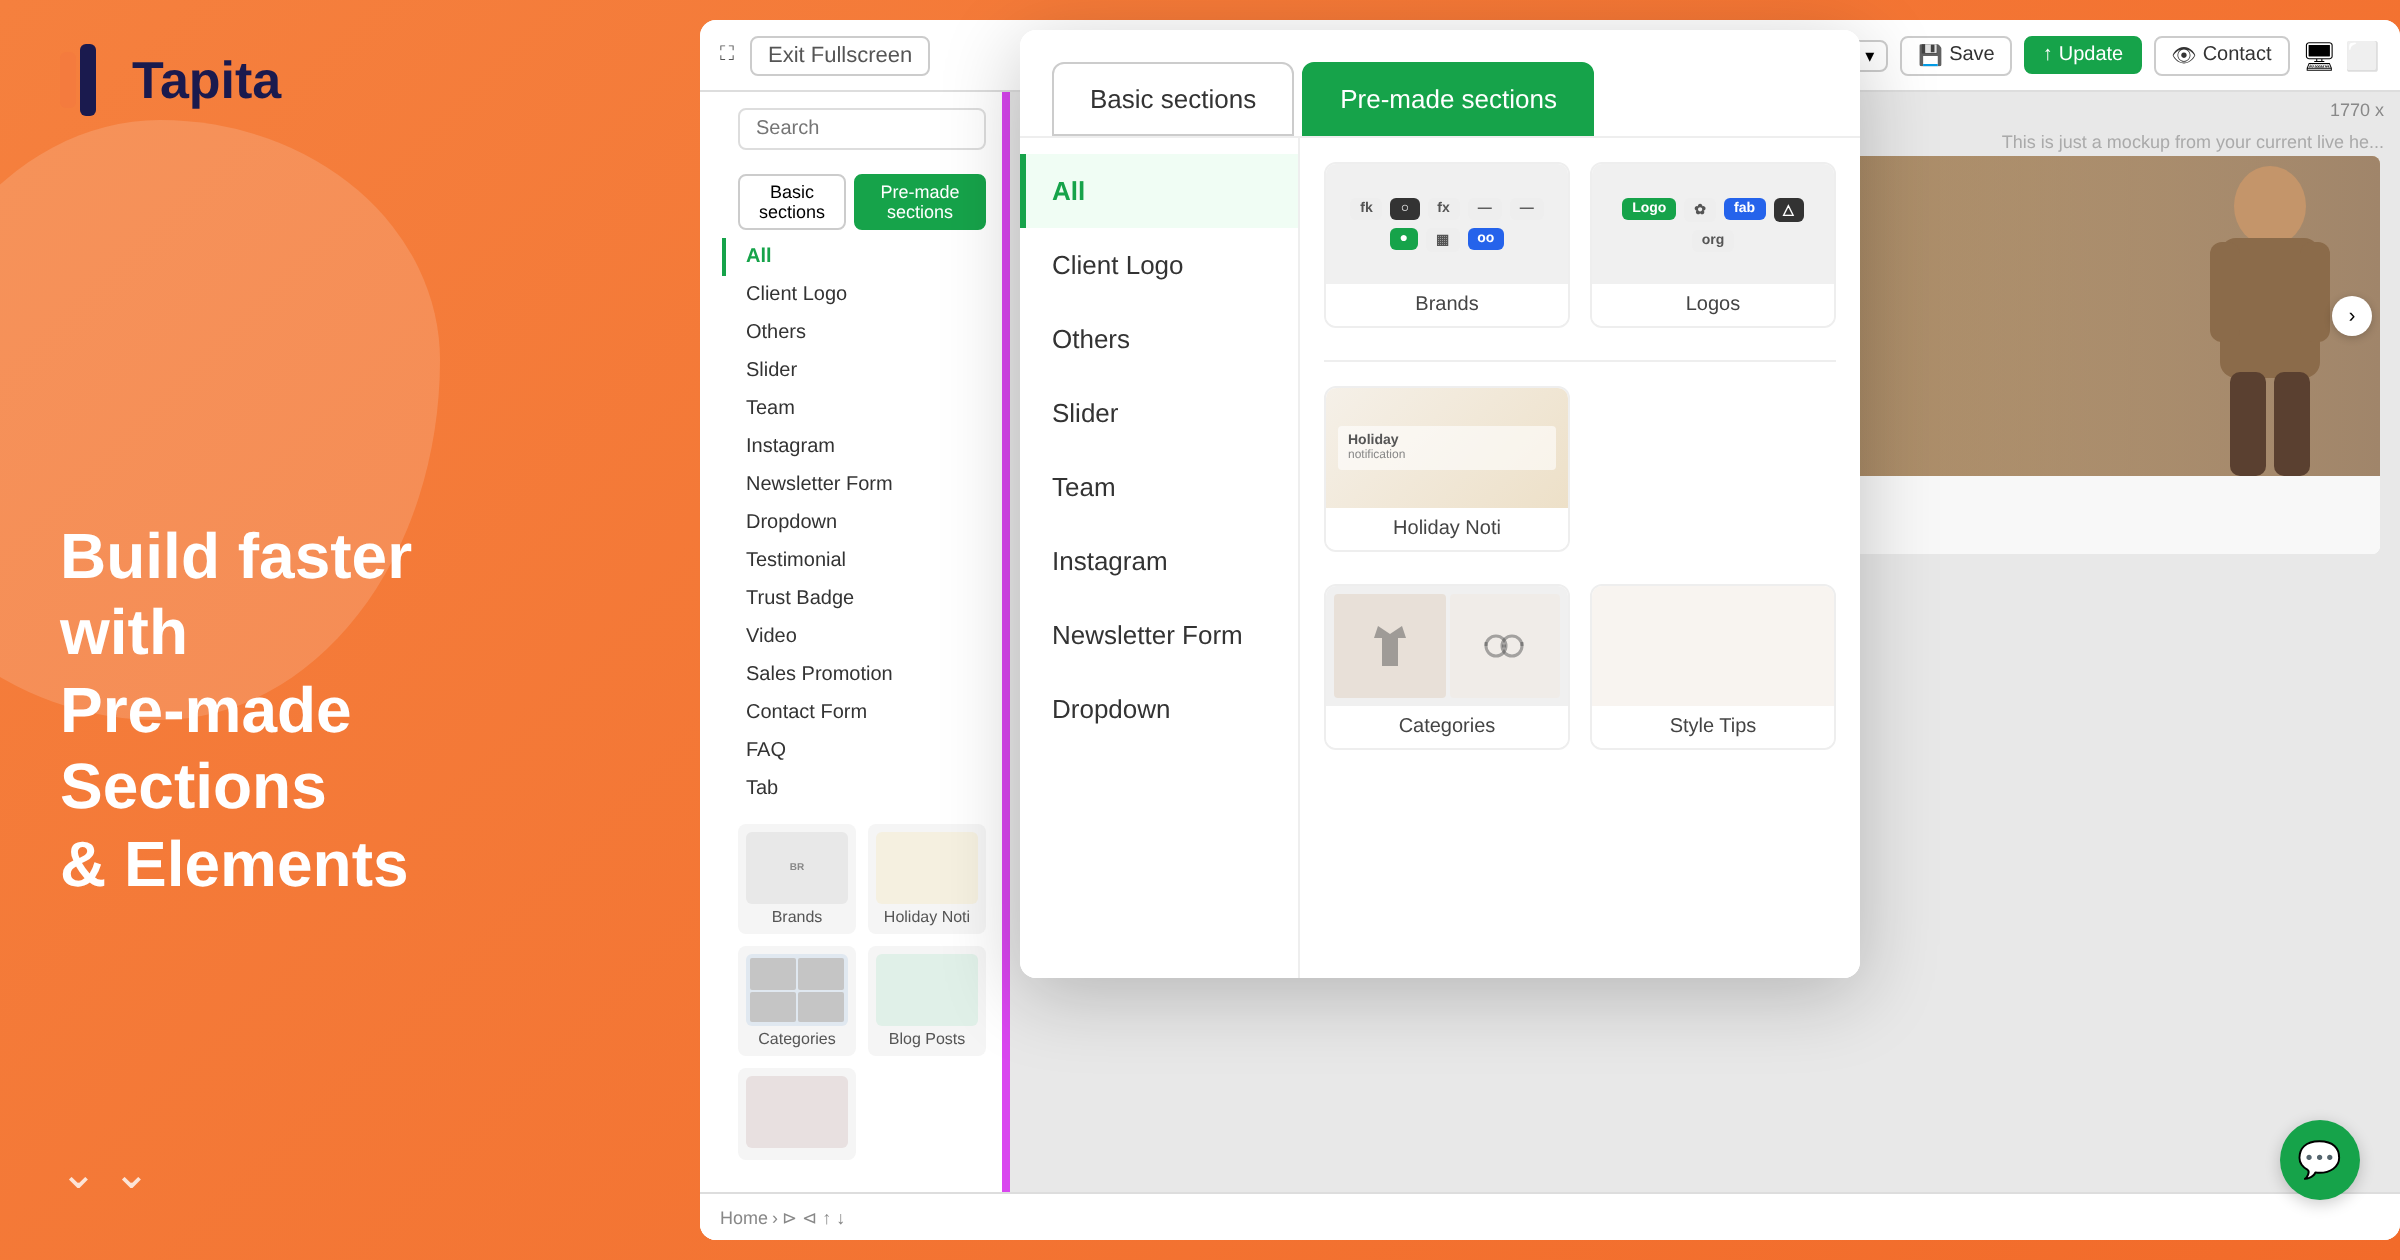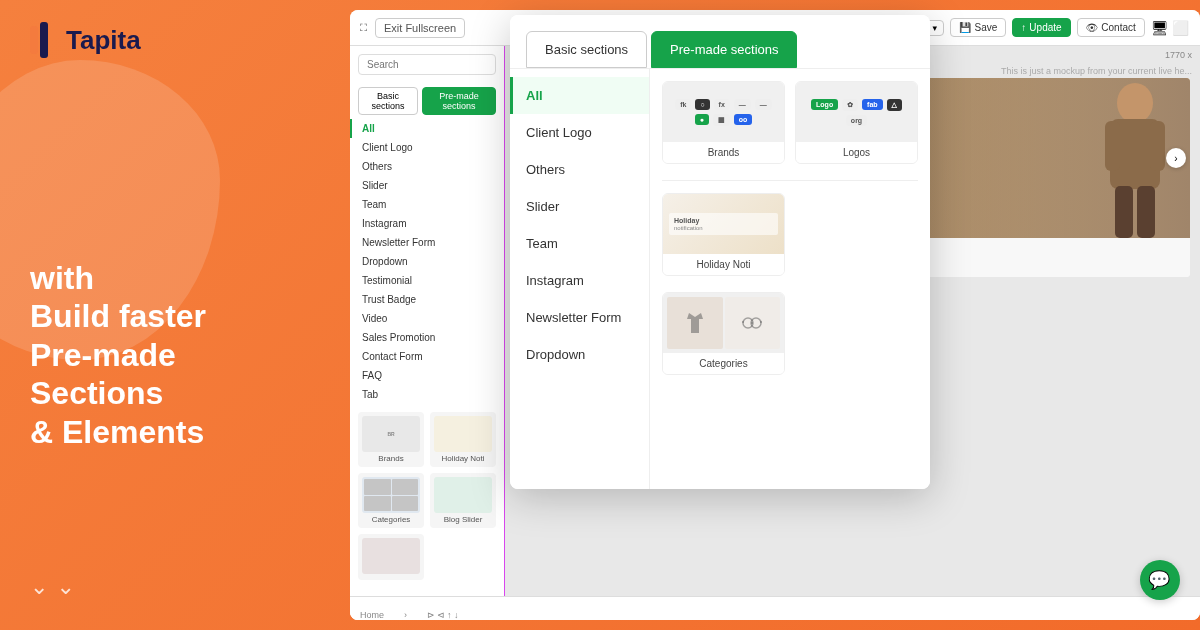--- a/index.html
+++ b/index.html
@@ -157,22 +157,23 @@
     }
 
     
     .builder-sidebar {
       position: absolute;
       left: 0;
       top: 36px;
       width: 155px;
       bottom: 0;
       background: #fff;
-      border-right: 1px solid #d946ef;
+      border-right: 4px solid #d946ef;
       overflow: hidden;
+      padding-left: 11px;
     }
     .sidebar-search {
       padding: 8px;
     }
     .sidebar-search input {
       width: 100%;
       padding: 4px 8px;
       border: 1px solid #ddd;
       border-radius: 4px;
       font-size: 10px;
@@ -446,25 +447,25 @@
     
     .builder-bottom {
       position: absolute;
       bottom: 0;
       left: 0;
       right: 0;
       height: 24px;
       background: #fff;
       border-top: 1px solid #ddd;
       display: flex;
-      align-items: flex-end;
+      align-items: center;
       padding: 0 10px;
       font-size: 9px;
       color: #888;
-      gap: 20px;
+      gap: 2px;
     }
 
     
     .chat-bubble {
       position: absolute;
       bottom: 20px;
       right: 20px;
       width: 40px;
       height: 40px;
       background: #16a34a;
@@ -518,22 +519,22 @@
 <div class="logo-area">
   <svg class="logo-icon" viewBox="0 0 28 36" fill="none">
     <rect x="0" y="4" width="8" height="28" rx="3" fill="#F47B3E"></rect>
     <rect x="10" y="0" width="8" height="36" rx="3" fill="#1a1a4e"></rect>
   </svg>
   <span class="logo-text">Tapita</span>
 </div>
 
 <div class="left-content">
   <div class="headline">
+    <div>Build faster</div>
     <div>with</div>
-    <div>Build faster</div>
     <div>Pre-made</div>
     <div>Sections</div>
     <div>&amp; Elements</div>
   </div>
 </div>
 
 <div class="dots-deco">
   <span>⌄</span><span style="margin-left:8px">⌄</span>
 </div>
 
@@ -607,21 +608,21 @@
           <div class="thumb-img" style="background:#e0e8f0;display:grid;grid-template-columns:1fr 1fr;gap:1px;padding:2px;">
             <div style="background:#c5c5c5;border-radius:1px;"></div>
             <div style="background:#c5c5c5;border-radius:1px;"></div>
             <div style="background:#c5c5c5;border-radius:1px;"></div>
             <div style="background:#c5c5c5;border-radius:1px;"></div>
           </div>
           <div class="thumb-label">Categories</div>
         </div>
         <div class="thumb-item">
           <div class="thumb-img" style="background:#e0f0e8;"></div>
-          <div class="thumb-label">Blog Slider</div>
+          <div class="thumb-label">Blog Posts</div>
         </div>
         <div class="thumb-item">
           <div class="thumb-img" style="background:#e8e0e0;"></div>
 
         </div>
       </div>
     </div>
 
     <div class="builder-canvas">
       <div class="canvas-size-label">1770 x</div>
@@ -747,20 +748,32 @@
                     <circle cx="14" cy="10" r="5" fill="none" stroke="#555" stroke-width="1.5" opacity="0.5"></circle>
                     <line x1="11" y1="10" x2="9" y2="10" stroke="#555" stroke-width="1.5" opacity="0.5"></line>
                     <line x1="1" y1="10" x2="1" y2="8" stroke="#555" stroke-width="1.5" opacity="0.5"></line>
                     <line x1="19" y1="10" x2="19" y2="8" stroke="#555" stroke-width="1.5" opacity="0.5"></line>
                   </svg>
                 </div>
               </div>
             </div>
             <div class="section-card-label">Categories</div>
           </div>
+          <div class="section-card">
+            <div class="section-card-img style-tips-img">
+              <div style="display:grid;grid-template-columns:1fr 1fr 1fr;gap:2px;padding:4px;height:100%;">
+                <div style="background:#e8d8c8;border-radius:2px;grid-row:span 2;"></div>
+                <div style="background:#e0d0c0;border-radius:2px;"></div>
+                <div style="background:#ddd0c0;border-radius:2px;"></div>
+                <div style="background:#e8d8c8;border-radius:2px;"></div>
+                <div style="background:#d8c8b8;border-radius:2px;"></div>
+              </div>
+            </div>
+            <div class="section-card-label">Style Tips</div>
+          </div>
         </div>
 
       </div>
     </div>
   </div>
 
   <div class="chat-bubble">
     <span>💬</span>
   </div>
 

